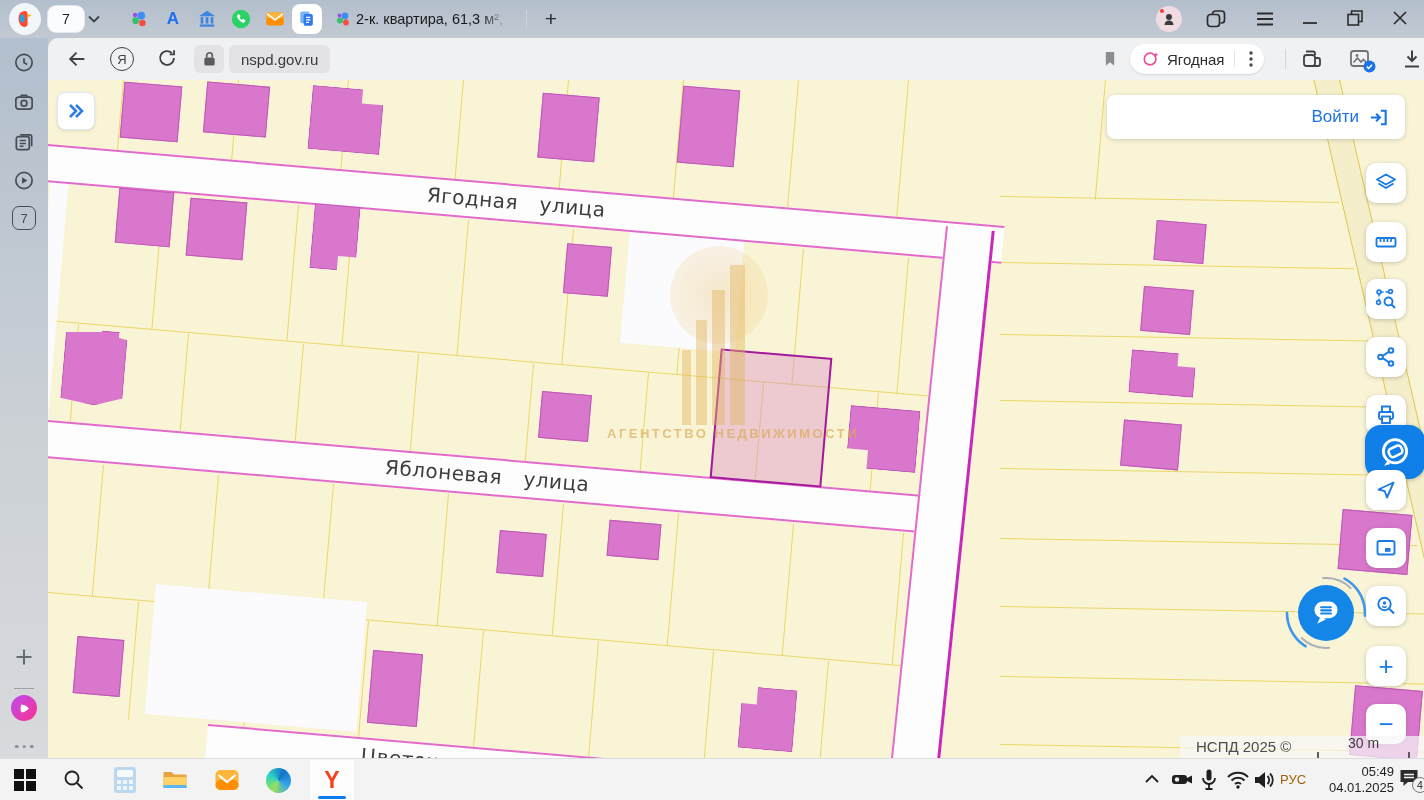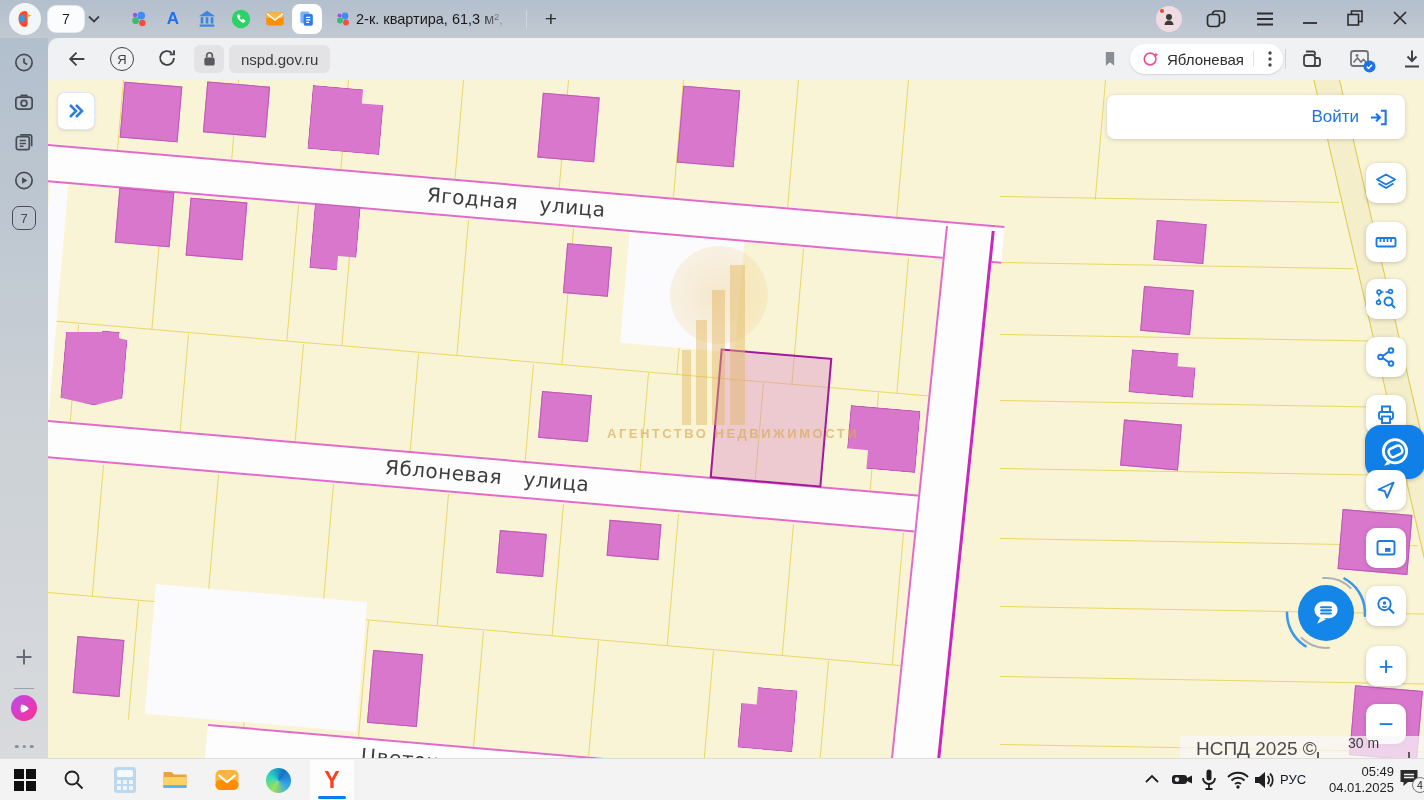--- a/index.html
+++ b/index.html
@@ -88,31 +88,31 @@
   .legend{position:absolute;left:14px;top:623px;width:451px;height:46px;background:#fff;border-radius:10px;
     box-shadow:0 1px 4px rgba(60,64,67,.18);display:flex;align-items:center;justify-content:space-between;
     padding:0 22px 0 24px;box-sizing:border-box;}
   .legend span{font-size:18.5px;color:#17181a;}
   .nspdbadge{position:absolute;left:1317px;top:345px;width:60px;height:54px;background:#1080e8;border-radius:16px;
     display:flex;align-items:center;justify-content:center;box-shadow:0 1px 4px rgba(0,0,0,.25);}
   .chatwrap{position:absolute;left:1234px;top:489px;width:88px;height:88px;}
   .chatbtn{position:absolute;left:16px;top:16px;width:56px;height:56px;border-radius:50%;background:#1486e8;
     display:flex;align-items:center;justify-content:center;}
   .attrband{position:absolute;left:1132px;top:656px;width:244px;height:22px;background:rgba(246,246,246,.72);}
-  .attrtext{position:absolute;left:1148px;top:658px;font-size:19px;color:#4c4c4e;}
+  .attrtext{position:absolute;left:1148px;top:658px;font-size:15px;color:#4c4c4e;}
   .scale{position:absolute;left:1269px;top:655px;width:93px;text-align:center;}
   .scale .t{font-size:14px;color:#3b3b3d;}
 
   
   .taskbar{position:absolute;left:0;top:758px;width:1424px;height:42px;background:#f3f3f3;border-top:1px solid #dddde0;box-sizing:border-box;}
   .taskbar .abs{position:absolute;}
   .ytile{left:310px;top:1px;width:44px;height:40px;background:#fdfdfd;display:flex;align-items:center;justify-content:center;}
   .ytile .y{font-size:23px;font-weight:800;color:#fc3f1d;}
   .yunderline{position:absolute;left:318px;bottom:1px;width:28px;height:3px;background:#0a7cf0;border-radius:2px;}
-  .lang{font-size:13px;color:#0f172a;}
+  .lang{font-size:13px;color:#a16207;}
   .clockblk{left:1306px;top:5px;width:88px;text-align:right;font-size:13px;color:#1f1f21;line-height:16px;}
   .notifbadge{position:absolute;right:-8px;bottom:-5px;width:16px;height:16px;border-radius:50%;background:#f3f3f3;
     border:1px solid #7a7a7a;box-sizing:border-box;font-size:10.5px;color:#222;display:flex;align-items:center;justify-content:center;}
 </style>
 </head>
 <body>
 
 <div class="screen">
 
   <div class="tabbar">
@@ -247,21 +247,21 @@
     <div class="abs" style="left:1052px;top:10px;">
       <svg width="20" height="22" viewBox="0 0 24 24">
           <path d="M7 3.5h10V20l-5-4-5 4z" fill="#8a8d91"></path>
         </svg>
     </div>
     <div class="askpill abs" style="left:1082px;">
       <svg width="18" height="18" viewBox="0 0 20 20">
           <circle cx="9" cy="10" r="6.5" fill="none" stroke="#ec4d9b" stroke-width="1.8"></circle>
           <path d="M15.5 2.5l.8 2 2 .8-2 .8-.8 2-.8-2-2-.8 2-.8z" fill="#ec4d9b"></path>
         </svg>
-      <span class="t">Яблоневая</span>
+      <span class="t">Ягодная</span>
       <div class="askdiv"></div>
       <svg width="14" height="18" viewBox="0 0 14 18">
           <circle cx="7" cy="3" r="1.7" fill="#47484b"></circle>
           <circle cx="7" cy="9" r="1.7" fill="#47484b"></circle>
           <circle cx="7" cy="15" r="1.7" fill="#47484b"></circle>
         </svg>
     </div>
     <div class="abs" style="left:1237px;top:11px;width:1px;height:20px;background:#d4d4d8;"></div>
     <div class="abs" style="left:1252px;top:9px;">
       <svg width="24" height="24" viewBox="0 0 24 24">

